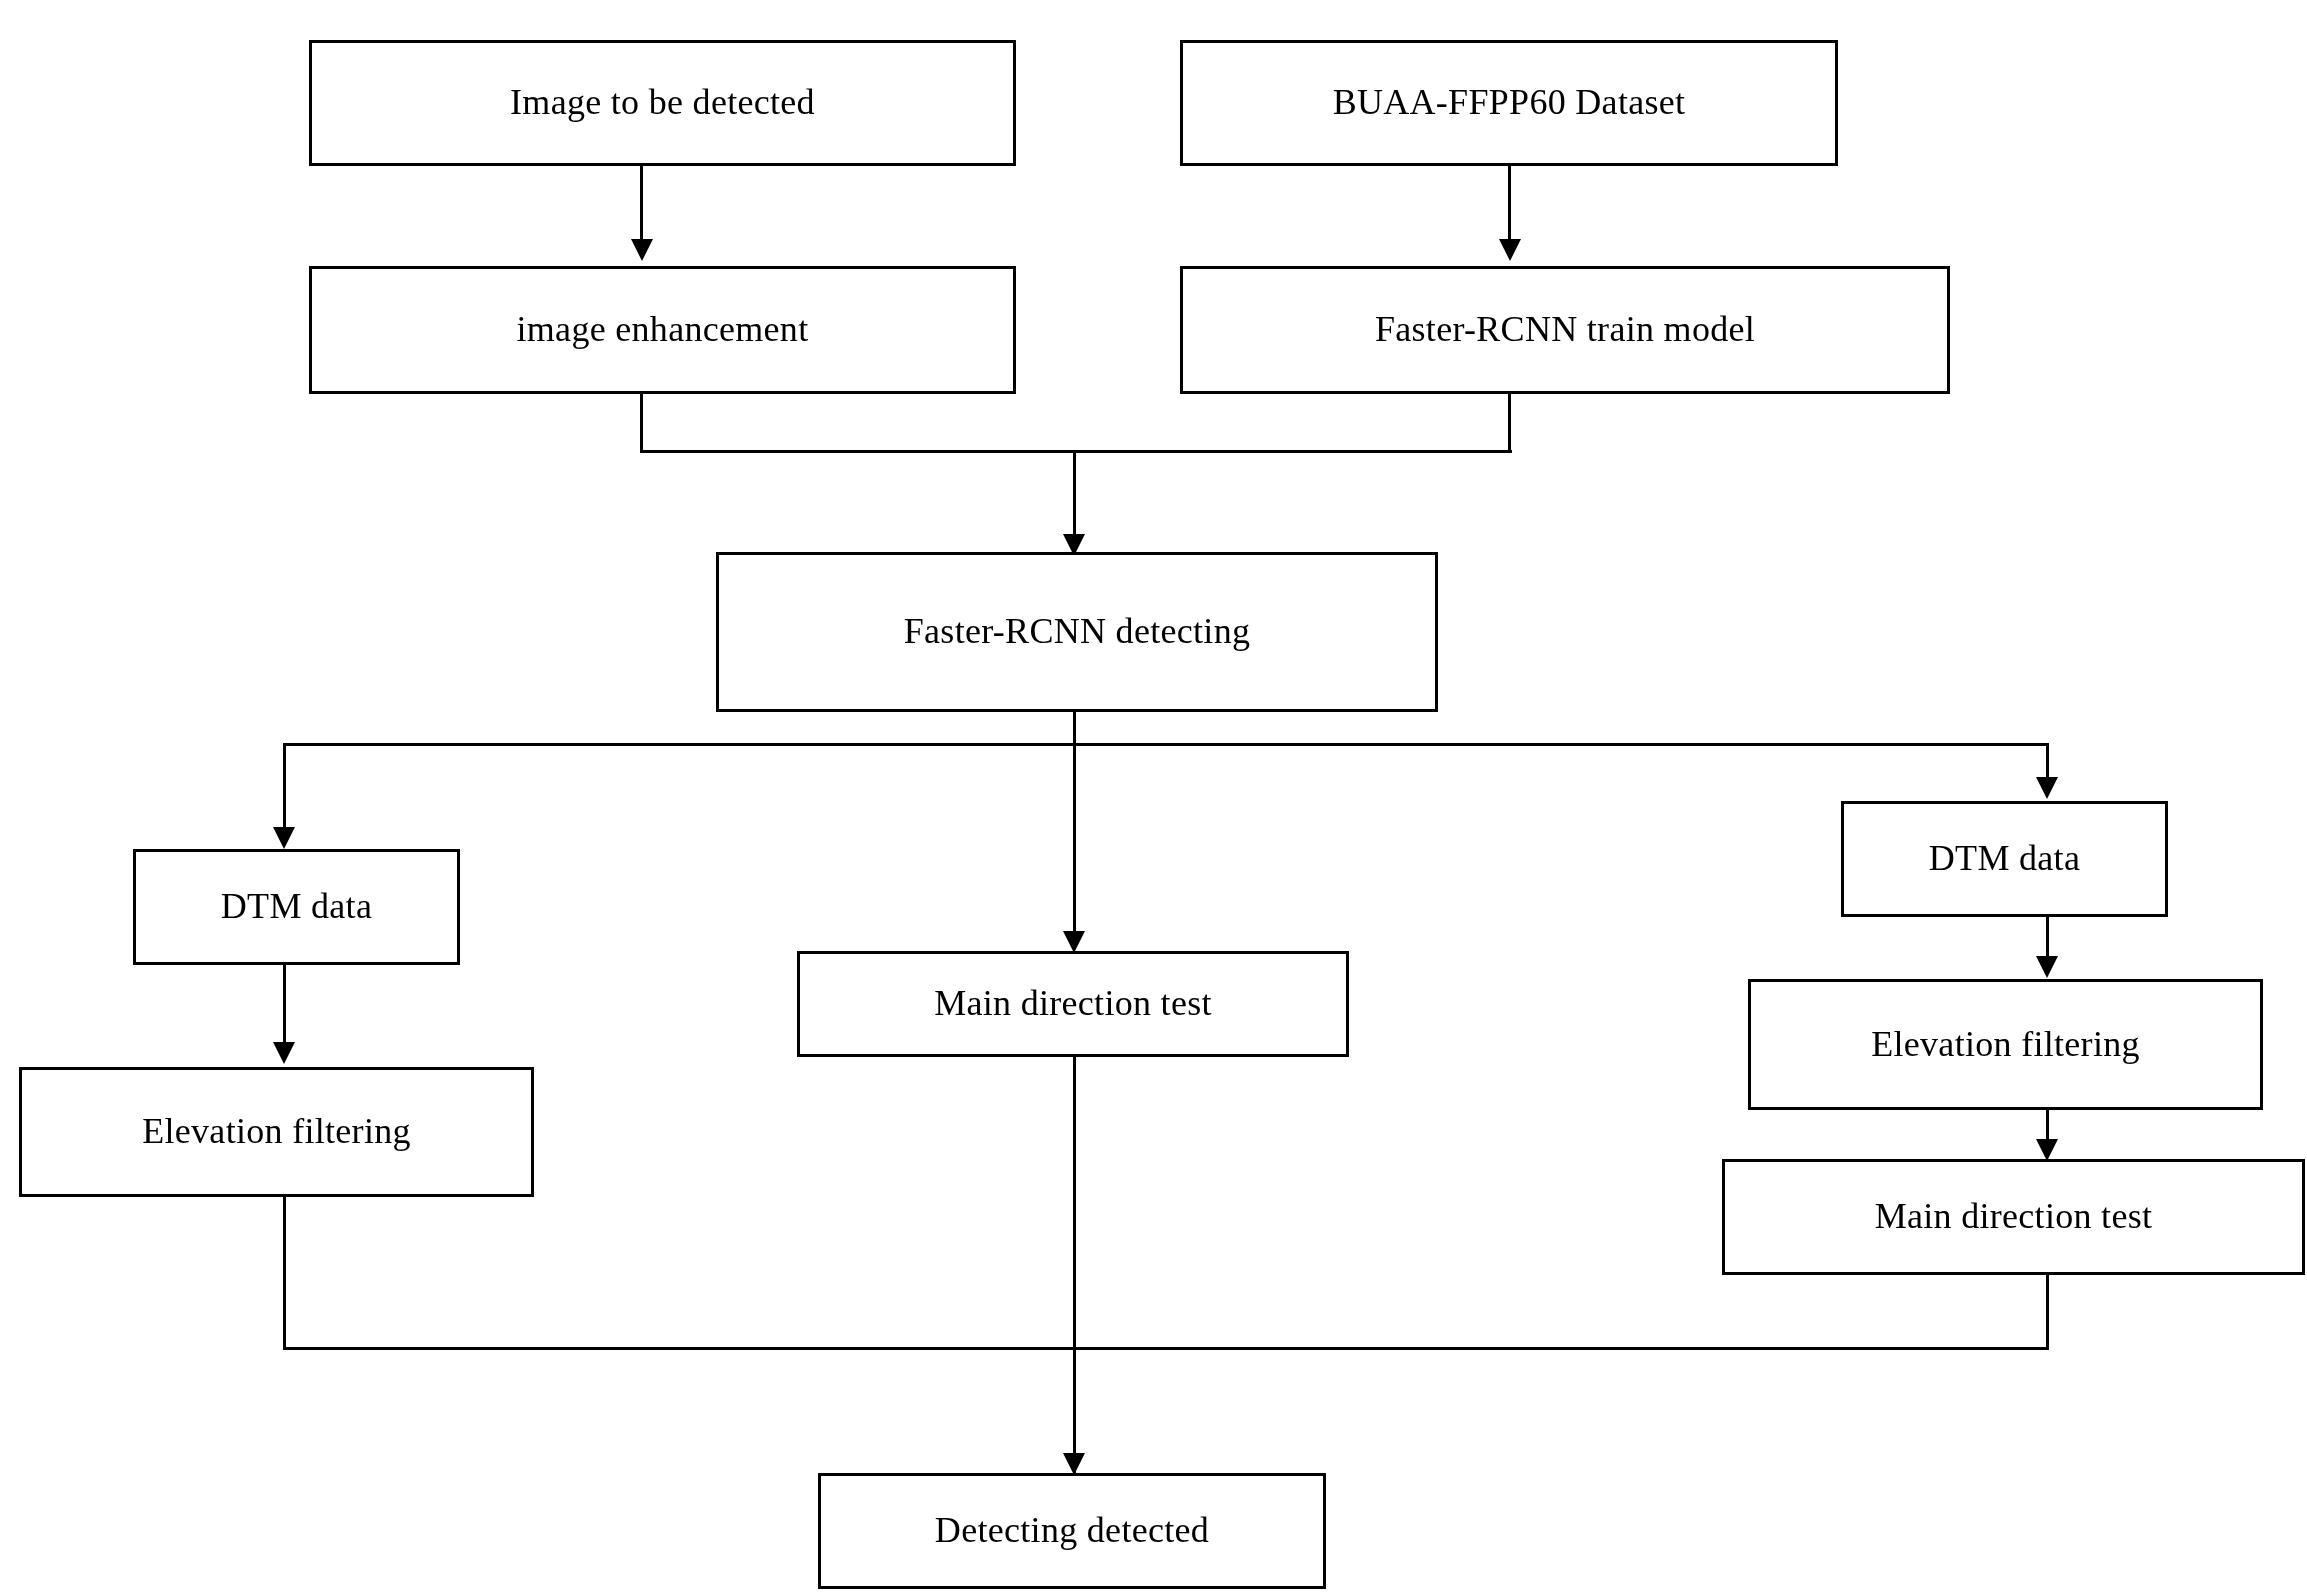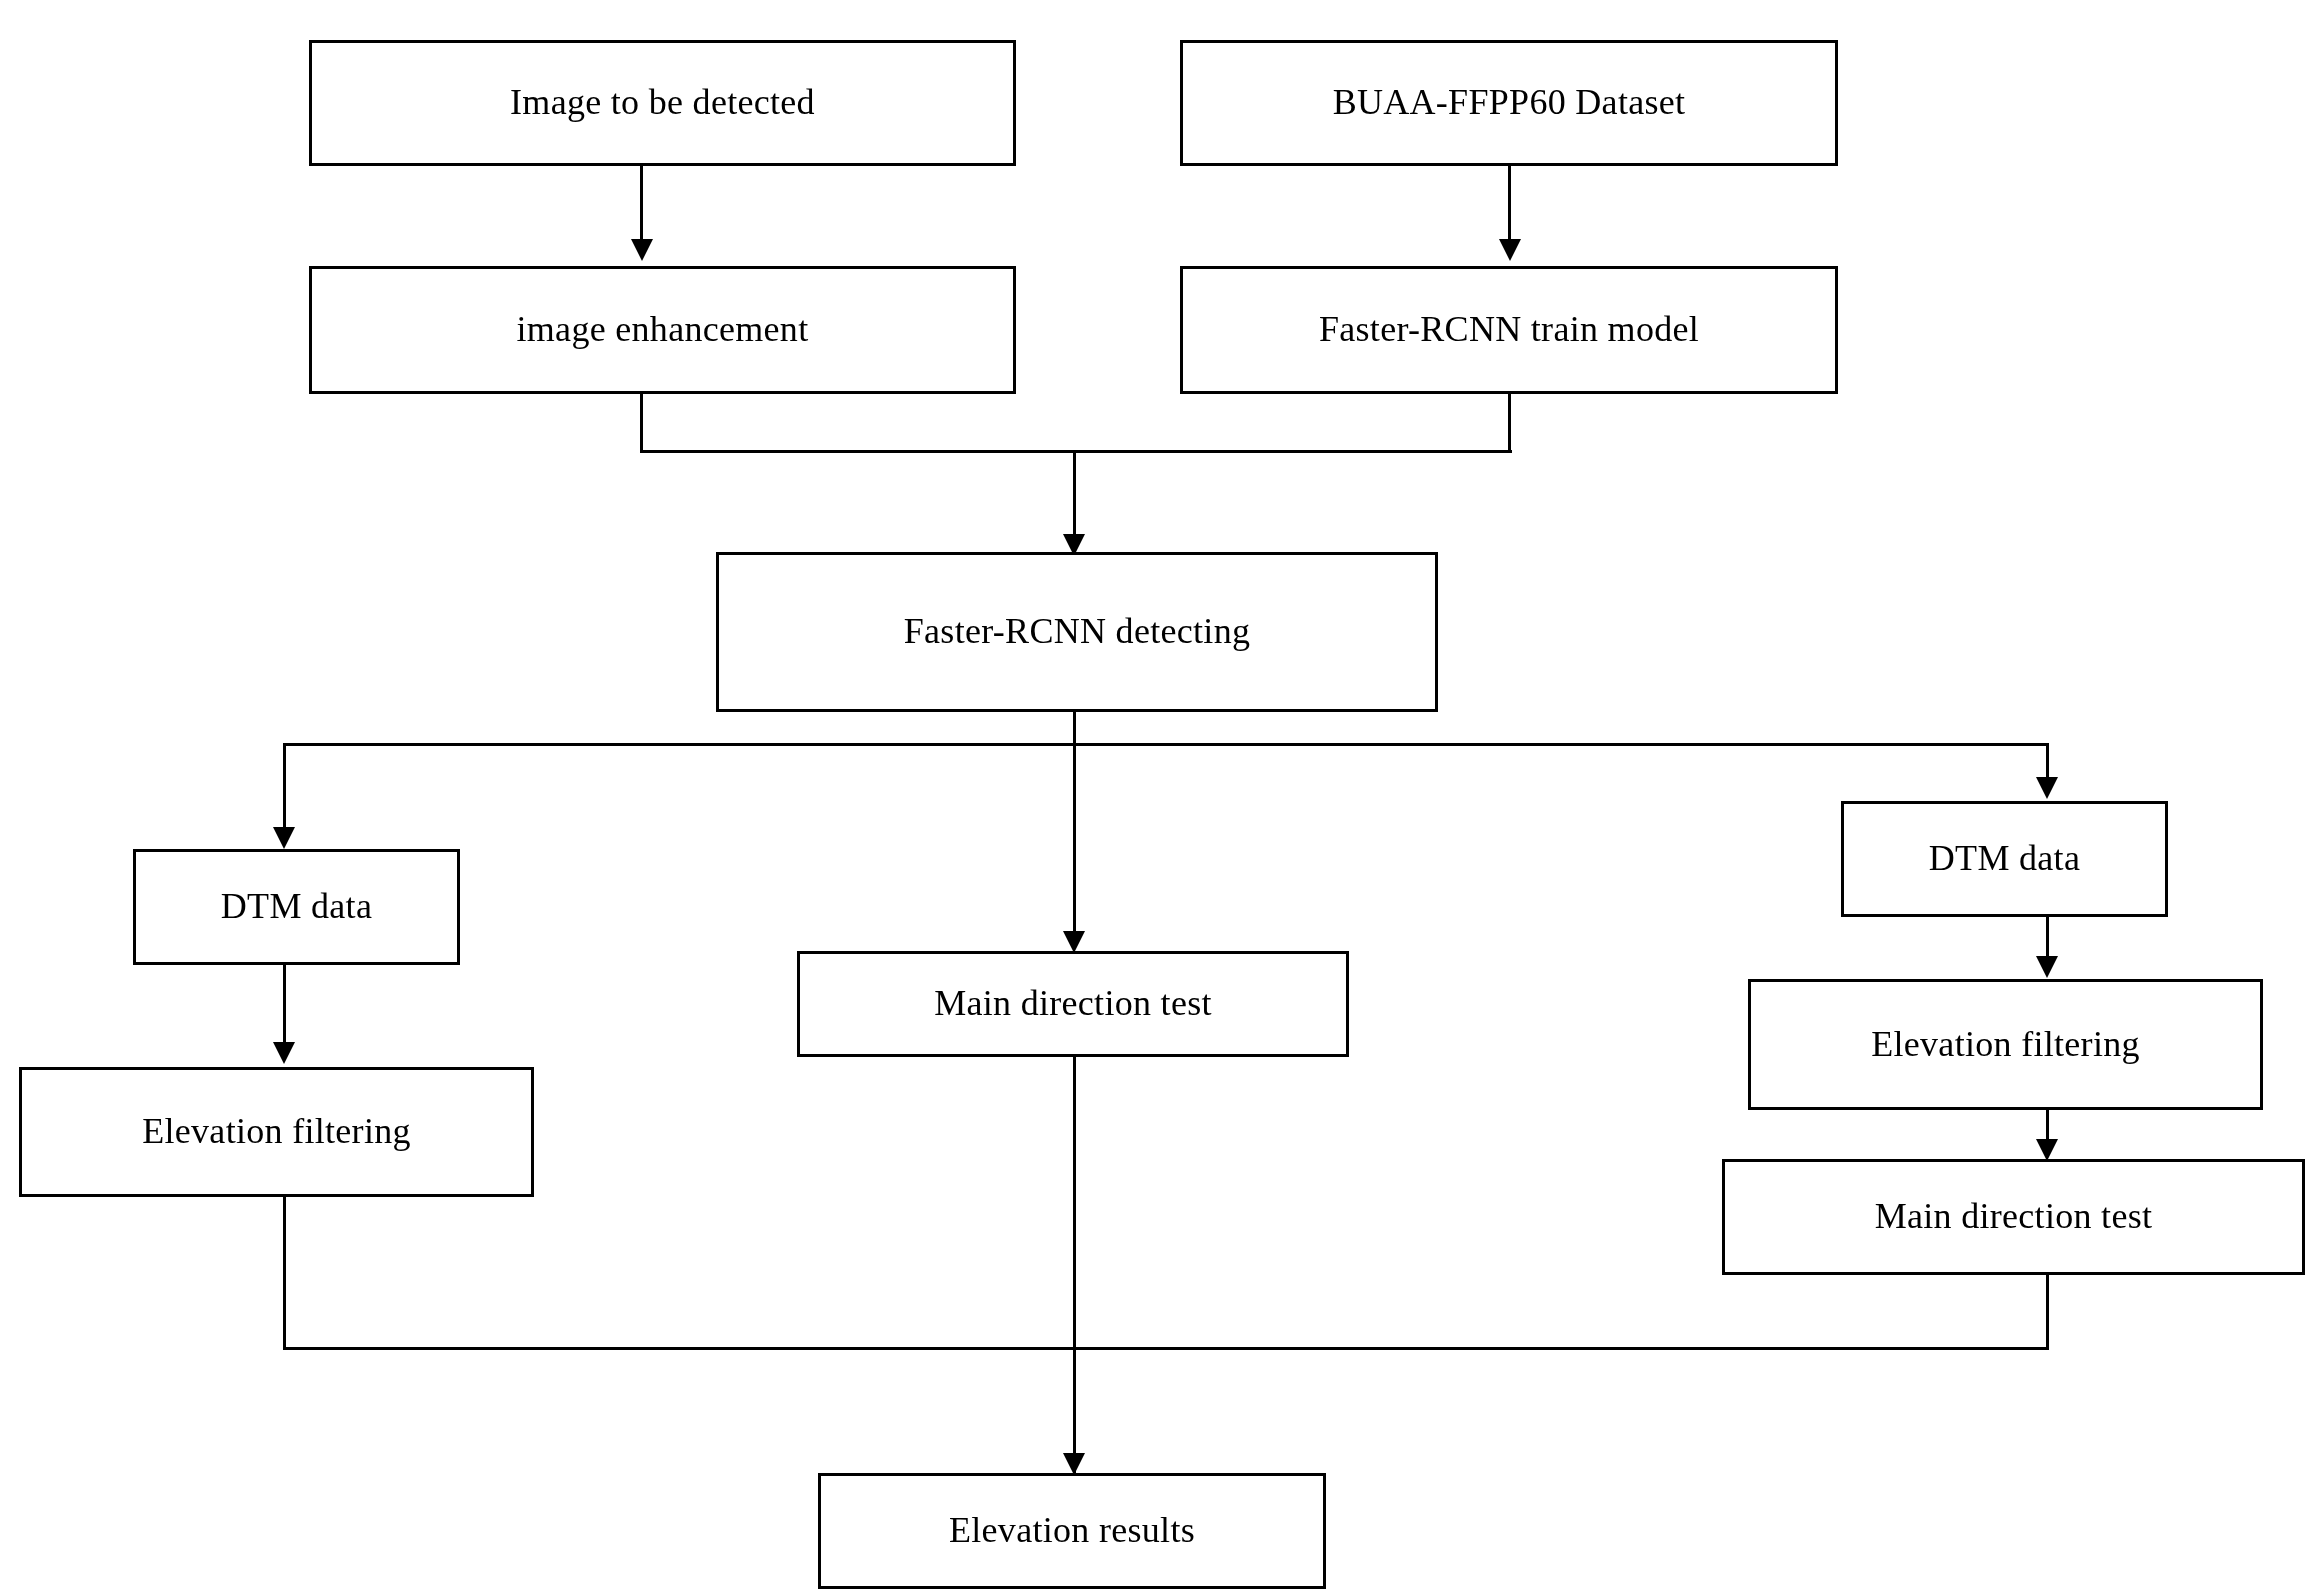--- a/index.html
+++ b/index.html
@@ -108,21 +108,21 @@
   </div>
 
   <div class="node" style="left:1180px; top:40px; width:658px; height:126px;">
     <span>BUAA-FFPP60 Dataset</span>
   </div>
 
   <div class="node" style="left:309px; top:266px; width:707px; height:128px;">
     <span>image enhancement</span>
   </div>
 
-  <div class="node" style="left:1180px; top:266px; width:658px; height:128px;">
+  <div class="node" style="left:1180px; top:266px; width:770px; height:128px;">
     <span>Faster-RCNN train model</span>
   </div>
 
   <div class="node" style="left:716px; top:552px; width:722px; height:160px;">
     <span>Faster-RCNN detecting</span>
   </div>
 
   <div class="node" style="left:133px; top:849px; width:327px; height:116px;">
     <span>DTM data</span>
   </div>
@@ -141,17 +141,17 @@
 
   <div class="node" style="left:1748px; top:979px; width:515px; height:131px;">
     <span>Elevation filtering</span>
   </div>
 
   <div class="node" style="left:1722px; top:1159px; width:583px; height:116px;">
     <span>Main direction test</span>
   </div>
 
   <div class="node" style="left:818px; top:1473px; width:508px; height:116px;">
-    <span>Elevation results</span>
+    <span>Detecting detected</span>
   </div>
 
 </div>
 
 
 </body></html>

